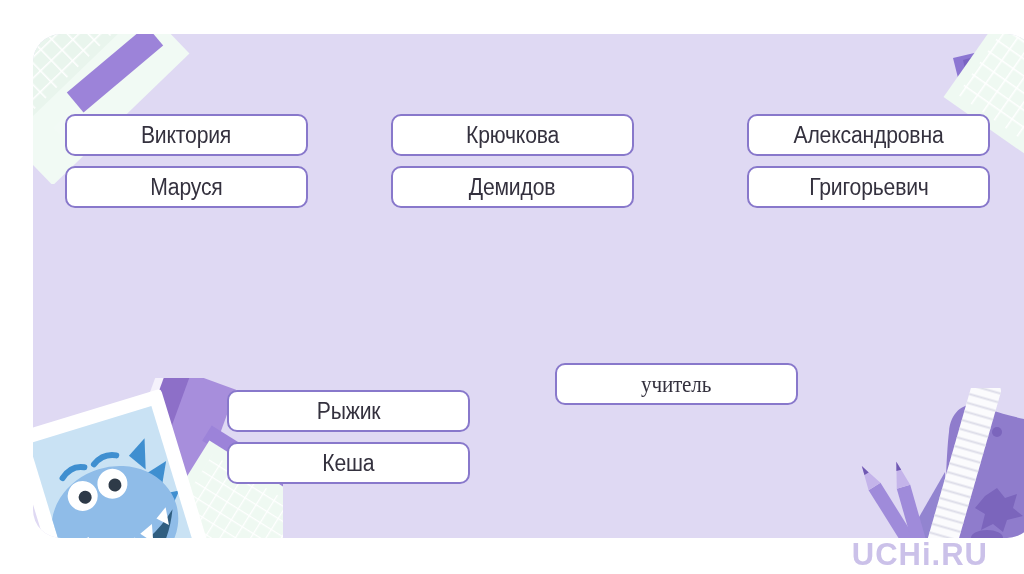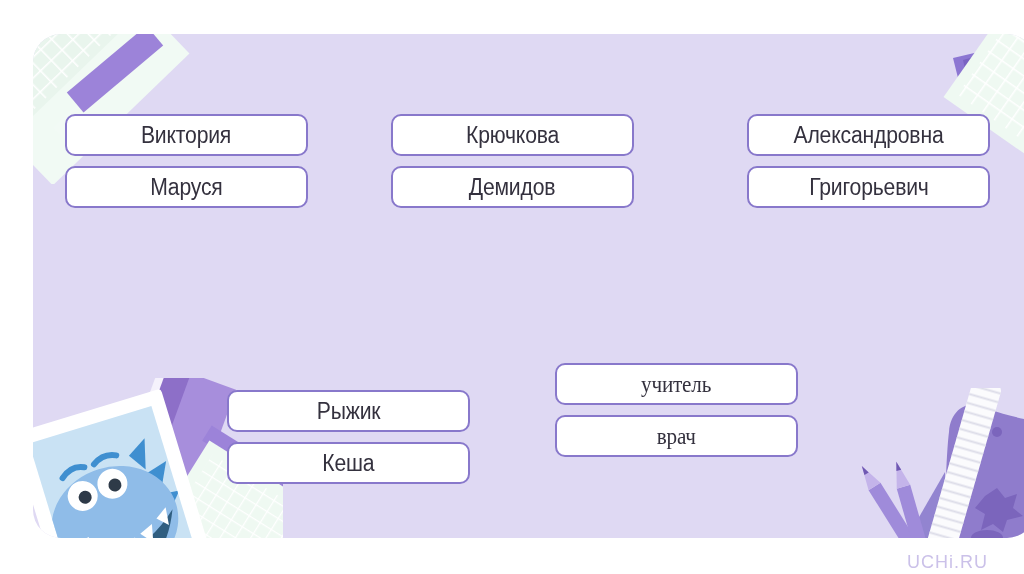--- a/index.html
+++ b/index.html
@@ -28,21 +28,21 @@
     background:#FFFFFF;border:2px solid #8878CB;border-radius:10px;
     display:flex;align-items:center;justify-content:center;
     cursor:pointer;
   }
   .card span{
     font-size:23px;color:#34313E;letter-spacing:-0.2px;line-height:1;
     transform:scaleX(0.92);
   }
   .watermark{
     position:absolute;right:36px;bottom:1px;z-index:6;
-    font-size:18px;font-weight:normal;letter-spacing:1px;color:#CBC1E9;
+    font-size:31px;font-weight:bold;letter-spacing:1px;color:#CBC1E9;
   }
 </style>
 </head>
 <body>
 
 <div class="board">
 
   <svg class="decor tl" width="240" height="150" viewBox="0 0 240 150">
     <defs>
       <pattern id="gridA" width="15" height="15" patternUnits="userSpaceOnUse">
@@ -188,20 +188,17 @@
       </div>
     <div class="card">
         <span>Кеша</span>
       </div>
   </div>
 
   <div class="word-column col-common">
     <div class="card">
         <span>учитель</span>
       </div>
-    <div class="card">
-        <span>врач</span>
-      </div>
   </div>
 
 </div>
 
 <div class="watermark">UCHi.RU</div>
 
 </body></html>

